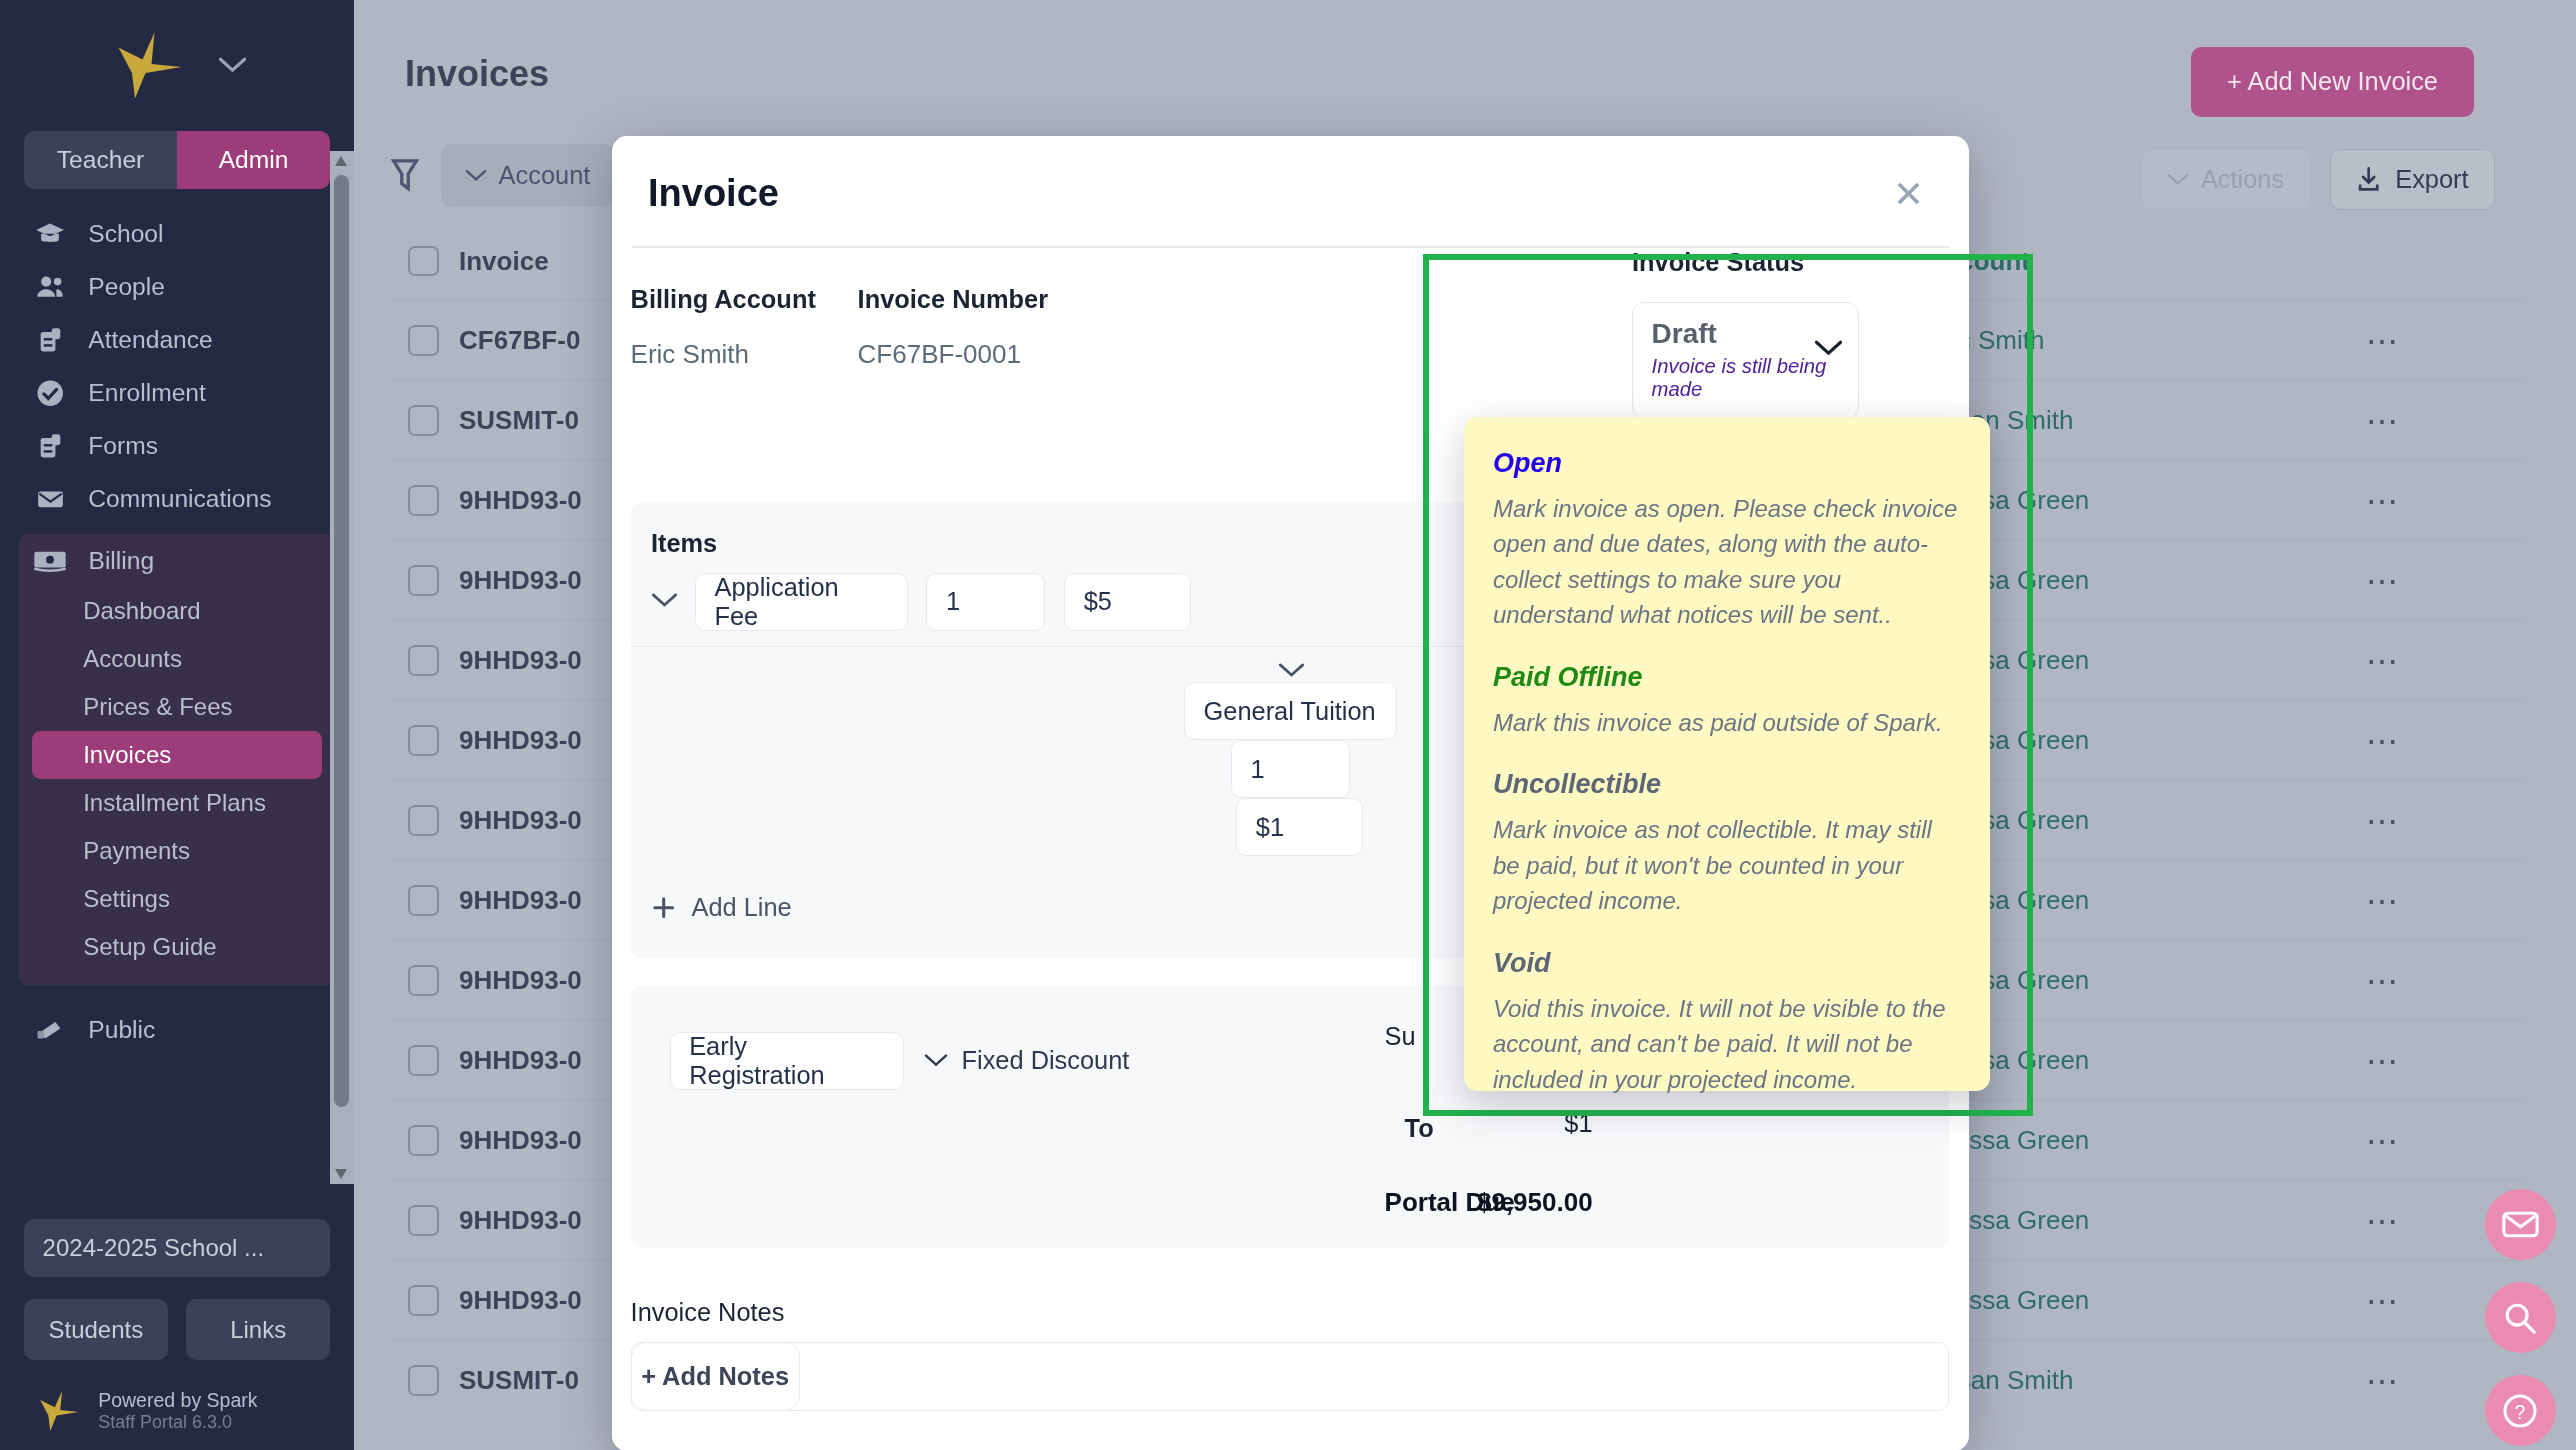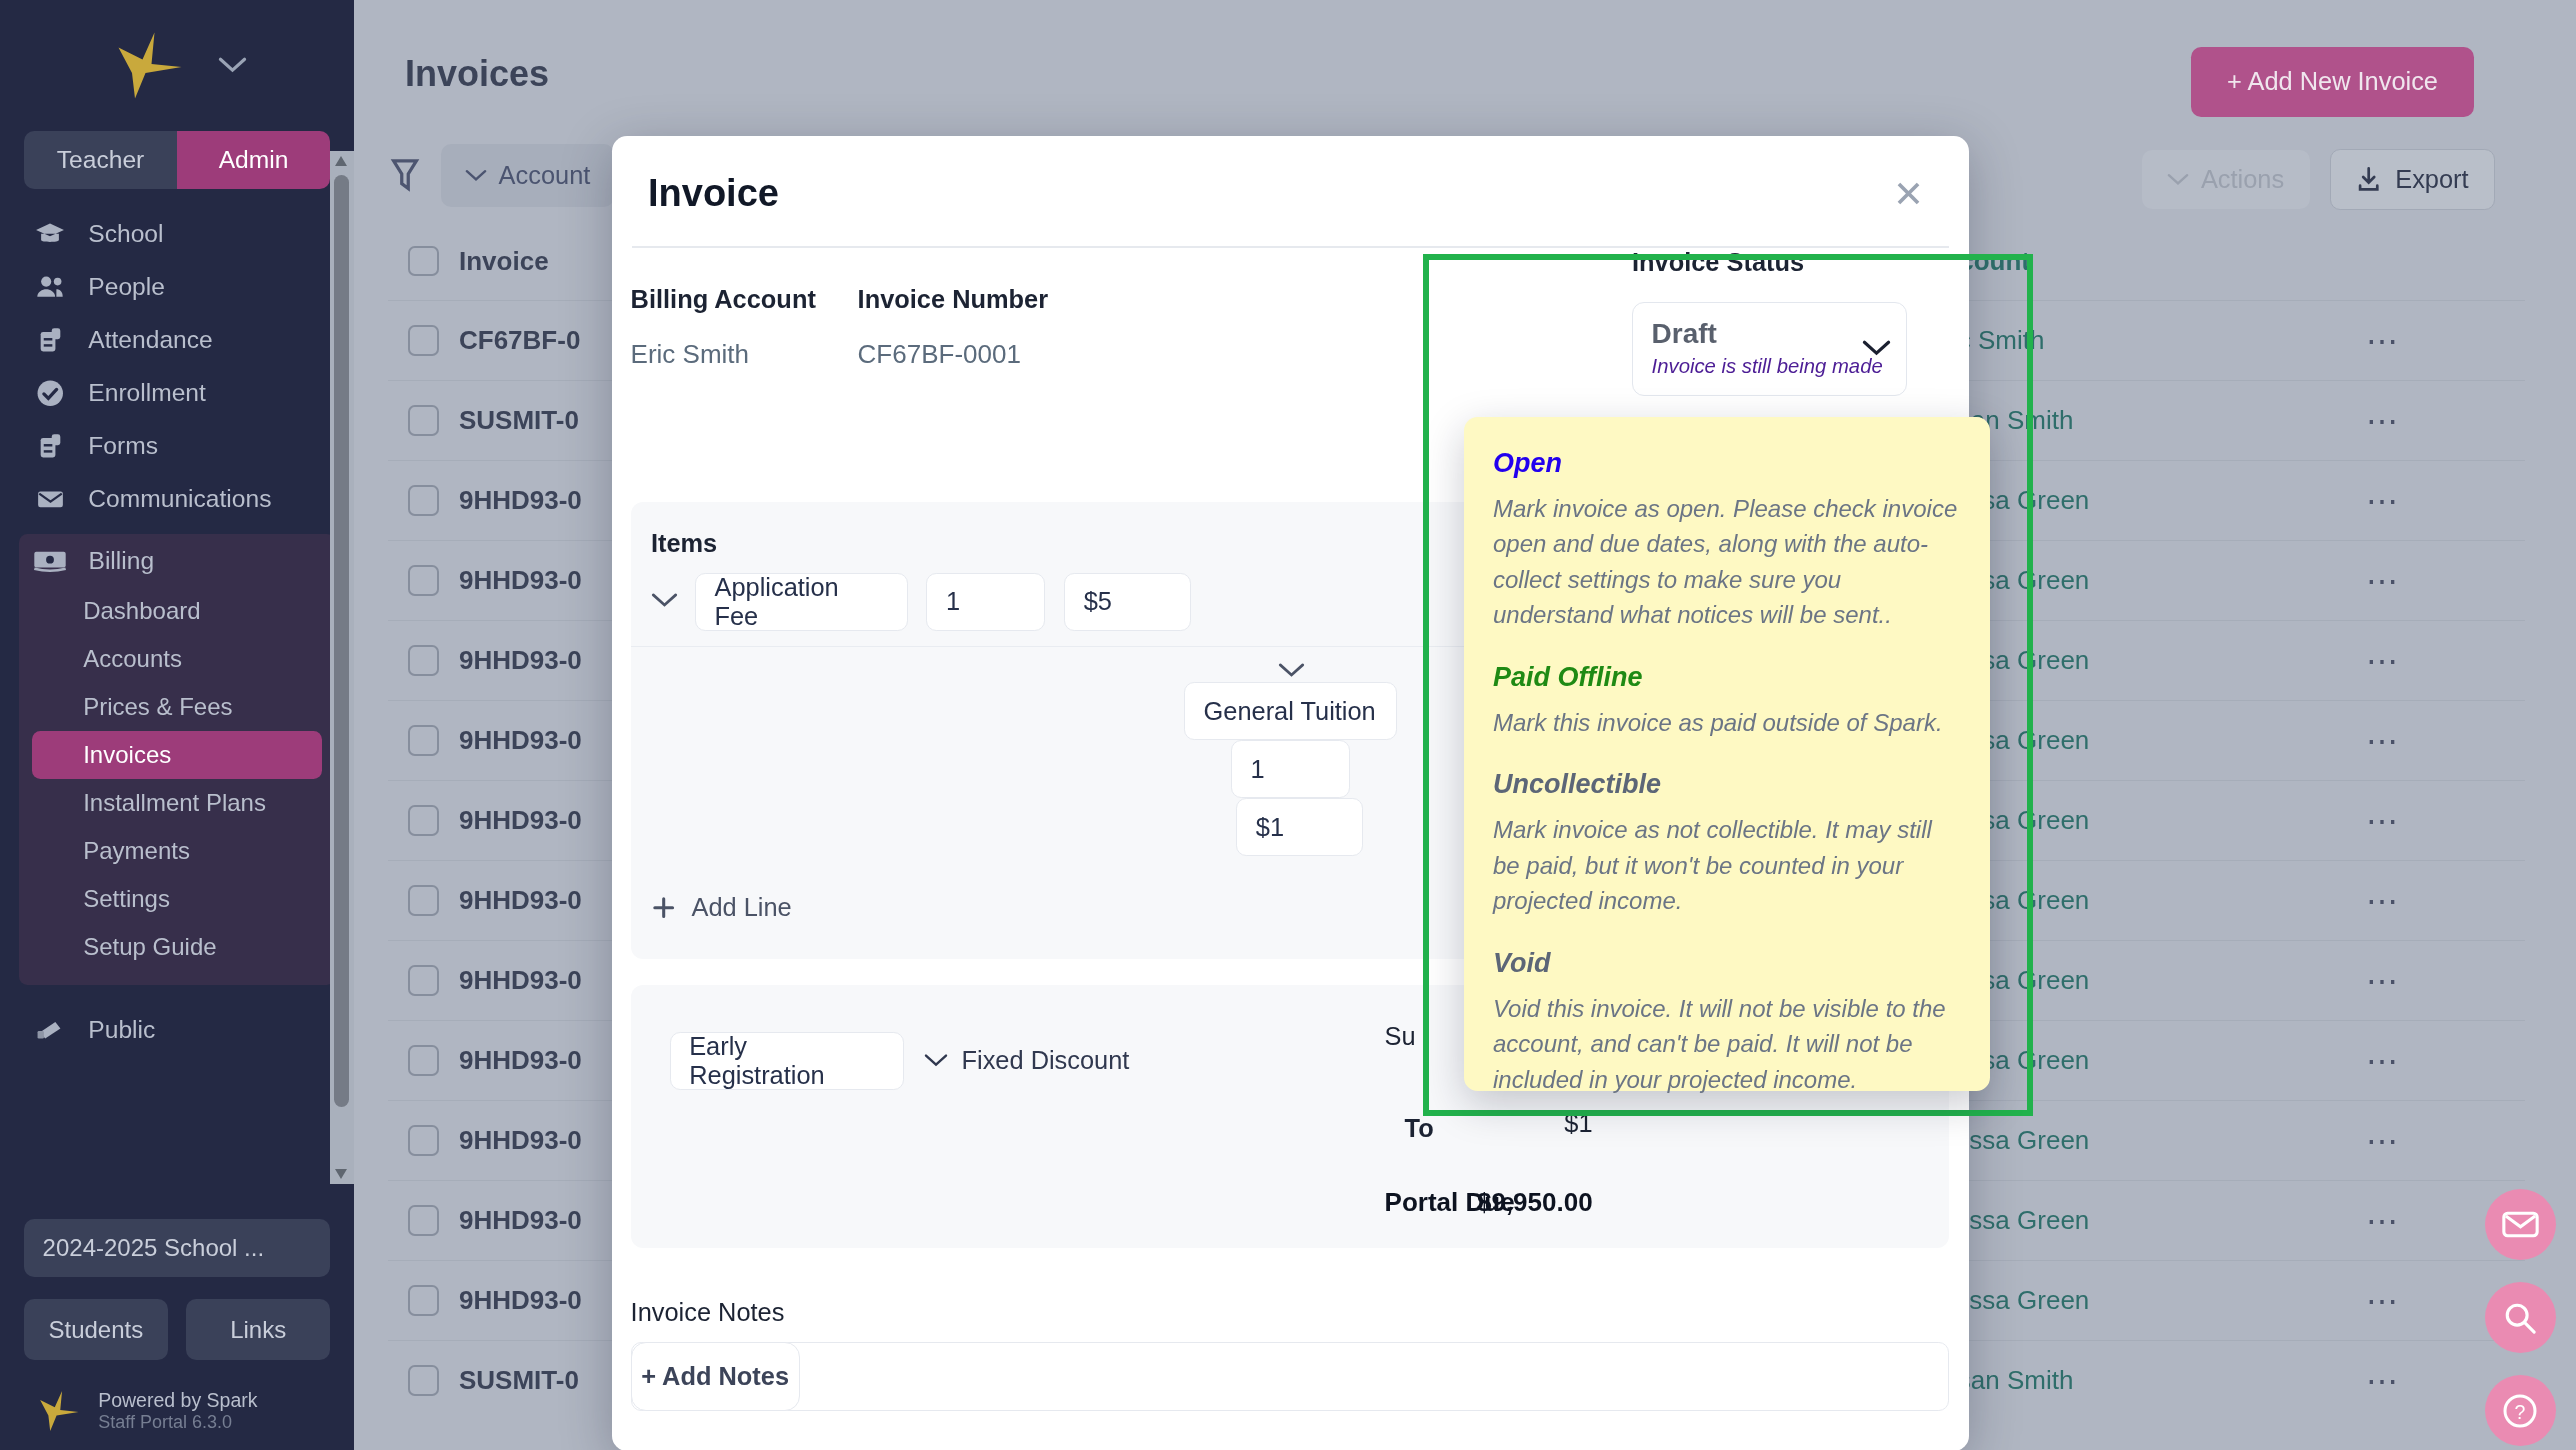--- a/index.html
+++ b/index.html
@@ -126,21 +126,21 @@
   .modal-body { padding: 37px 0 0 0; height: 1203px; position: relative; }
 
   .info-grid { display: flex; padding: 0 18.6px; }
   .info-col { width: 227px; }
   .info-label { font-size: 25.4px; font-weight: 700; color: #1c2333; margin-bottom: 25.4px; }
   .info-value { font-size: 26px; color: #5b6b7c; }
   .info-value.mono { color: #5b6b7c; }
 
   .status-block { position: absolute; left: 1020px; top: 0px; width: 280px; }
   .status-select {
-    margin-top: 18.6px; width: 275px; border: 1.7px solid #e3e7ee; border-radius: 12px;
+    margin-top: 18.6px; width: 227px; border: 1.7px solid #e3e7ee; border-radius: 12px;
     padding: 15.2px 18.6px 17px 18.6px; position: relative; background: #fff;
   }
   .status-name { font-size: 28px; color: #59606d; font-weight: 600; }
   .status-sub { font-size: 20.3px; color: #4c1d95; margin-top: 5.1px; font-style: italic; }
   .status-chev { position: absolute; right: 15.2px; top: 36px; color: #1b2030; }
 
   .items-panel {
     position: absolute; left: 18.6px; top: 254px; width: 1318px; height: 457px;
     background: #f7f8fa; border-radius: 12px;
   }

